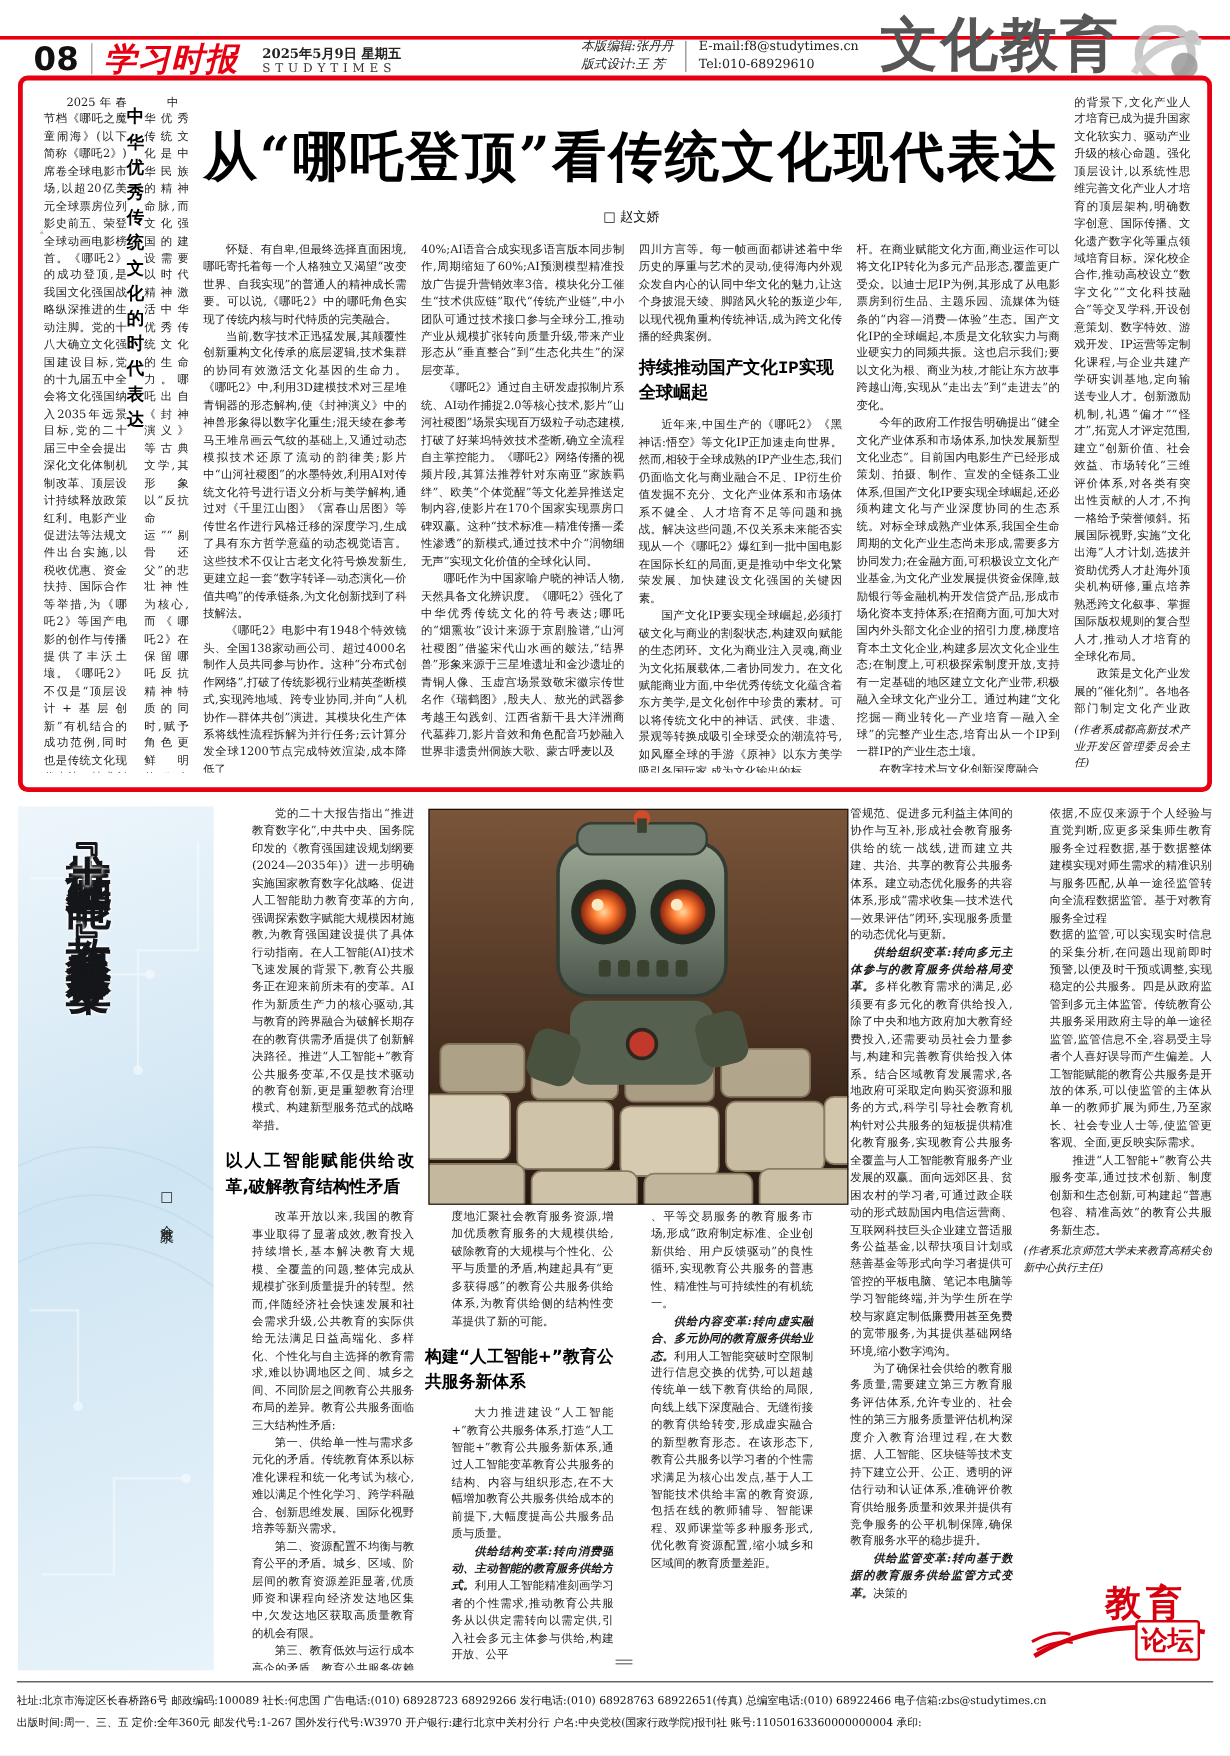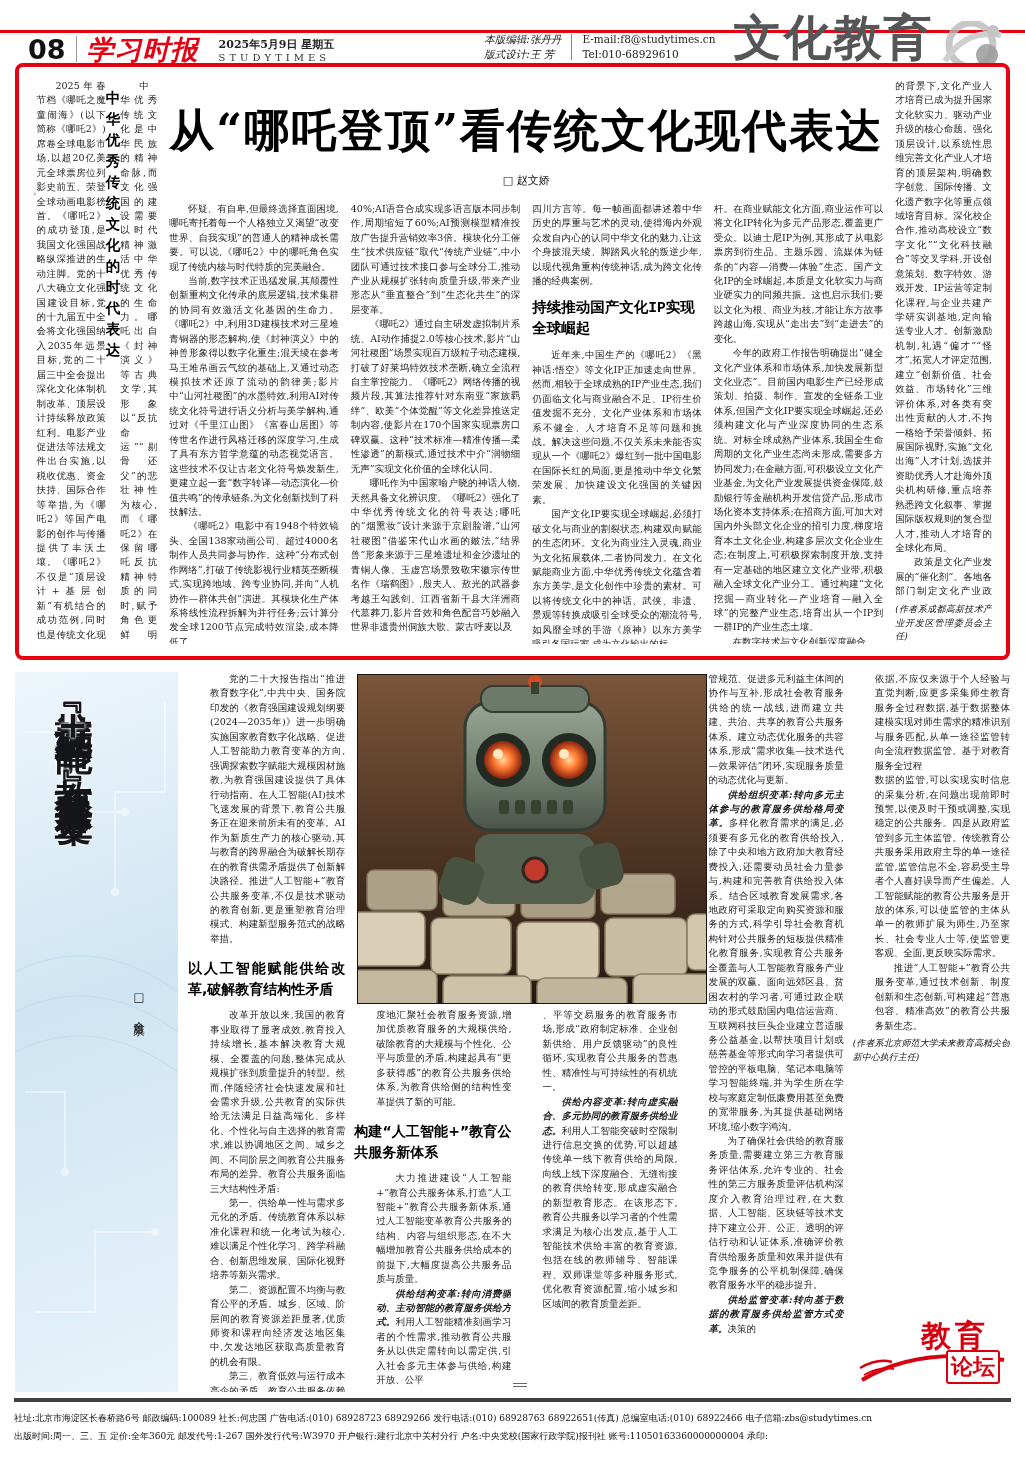--- a/index.html
+++ b/index.html
@@ -54,21 +54,21 @@
   .lead { font-weight:bold; font-style:italic; }
   .colE { display:flex; flex-direction:column; }
   .colE .flow { flex:1; overflow:hidden; }
   .colE .pad { height:84px; }
   .stamp { position:absolute; right:2px; bottom:4px; width:150px; height:78px; color:#d7000f; }
   .stamp .sw { position:absolute; left:0; top:34px; }
   .stamp .t1 { position:absolute; left:26px; top:6px; font-size:30px; font-weight:bold; letter-spacing:4px;margin-left:37px; }
   .stamp .t2 { position:absolute; left:88px; top:40px; font-size:22px; font-weight:bold; border:2px solid #d7000f; padding:0 3px; border-radius:3px; background:#fff; }
 
   
-  .footer { position:absolute; left:14px; right:14px; bottom:18px; border-top:4px solid #404040; padding-top:7px; font-size:9px; color:#111; line-height:2.0; white-space:nowrap; overflow:hidden; }
+  .footer { position:absolute; left:14px; right:14px; bottom:18px; border-top:1px solid #404040; padding-top:7px; font-size:9px; color:#111; line-height:2.0; white-space:nowrap; overflow:hidden; }
   .tick { position:absolute; left:50%; bottom:76px; width:14px; height:4px; border-top:1px solid #666; border-bottom:1px solid #666; }
 </style>
 </head>
 <body>
 
 <div class="page">
 
   <div class="top-rule"></div>
 
   <div class="header">

